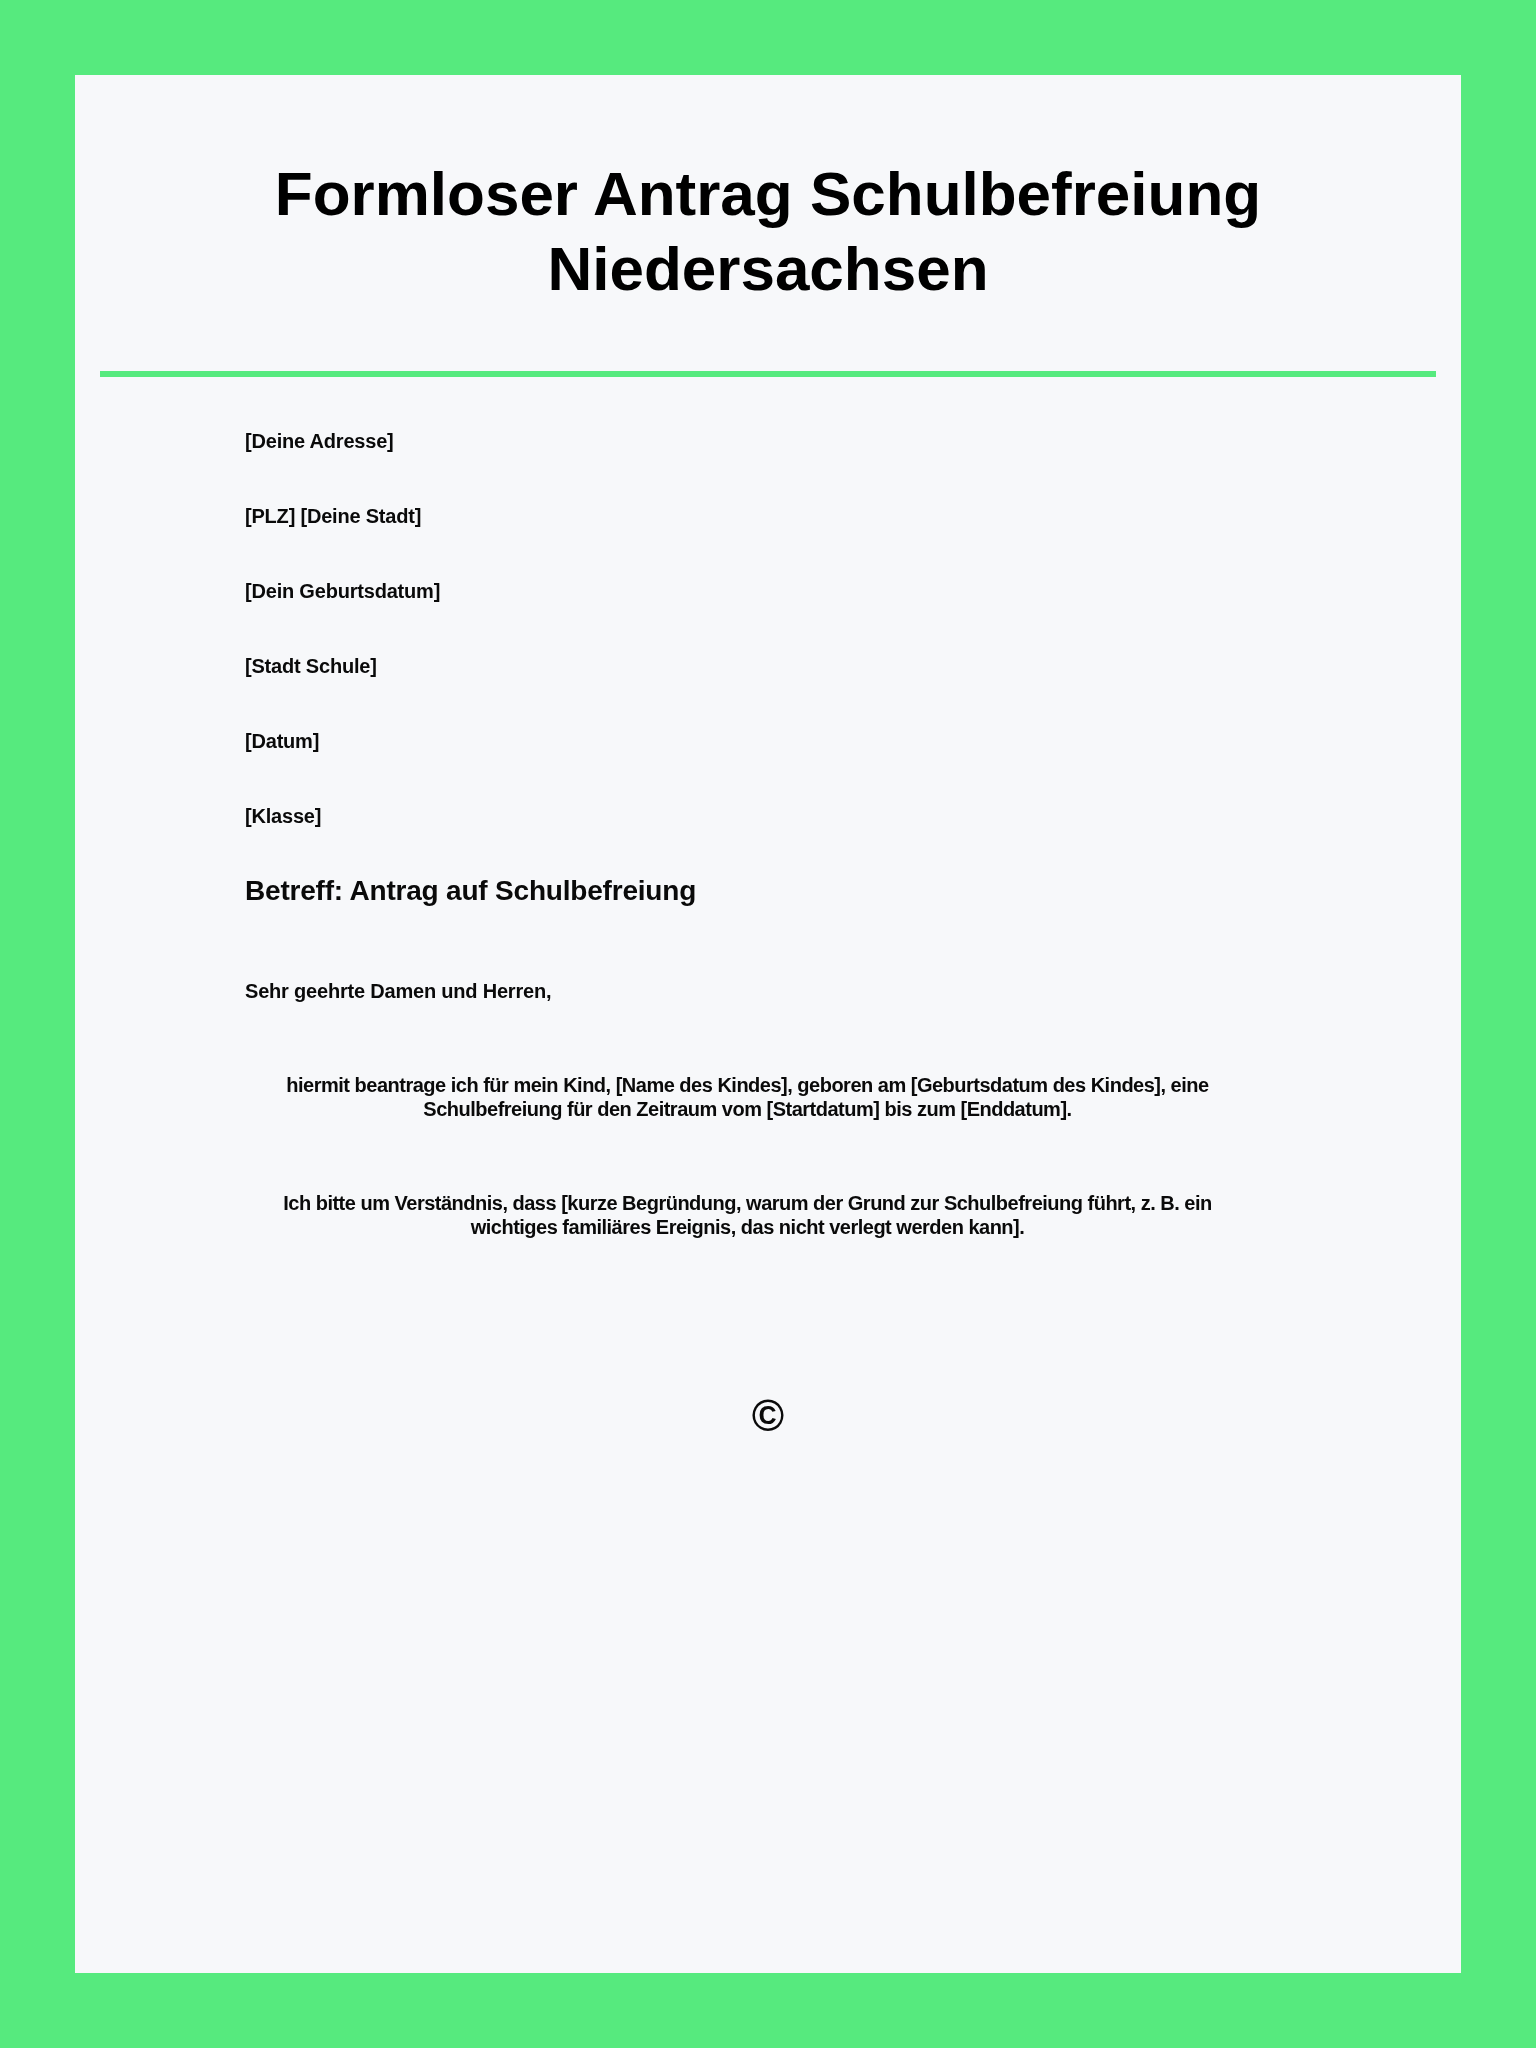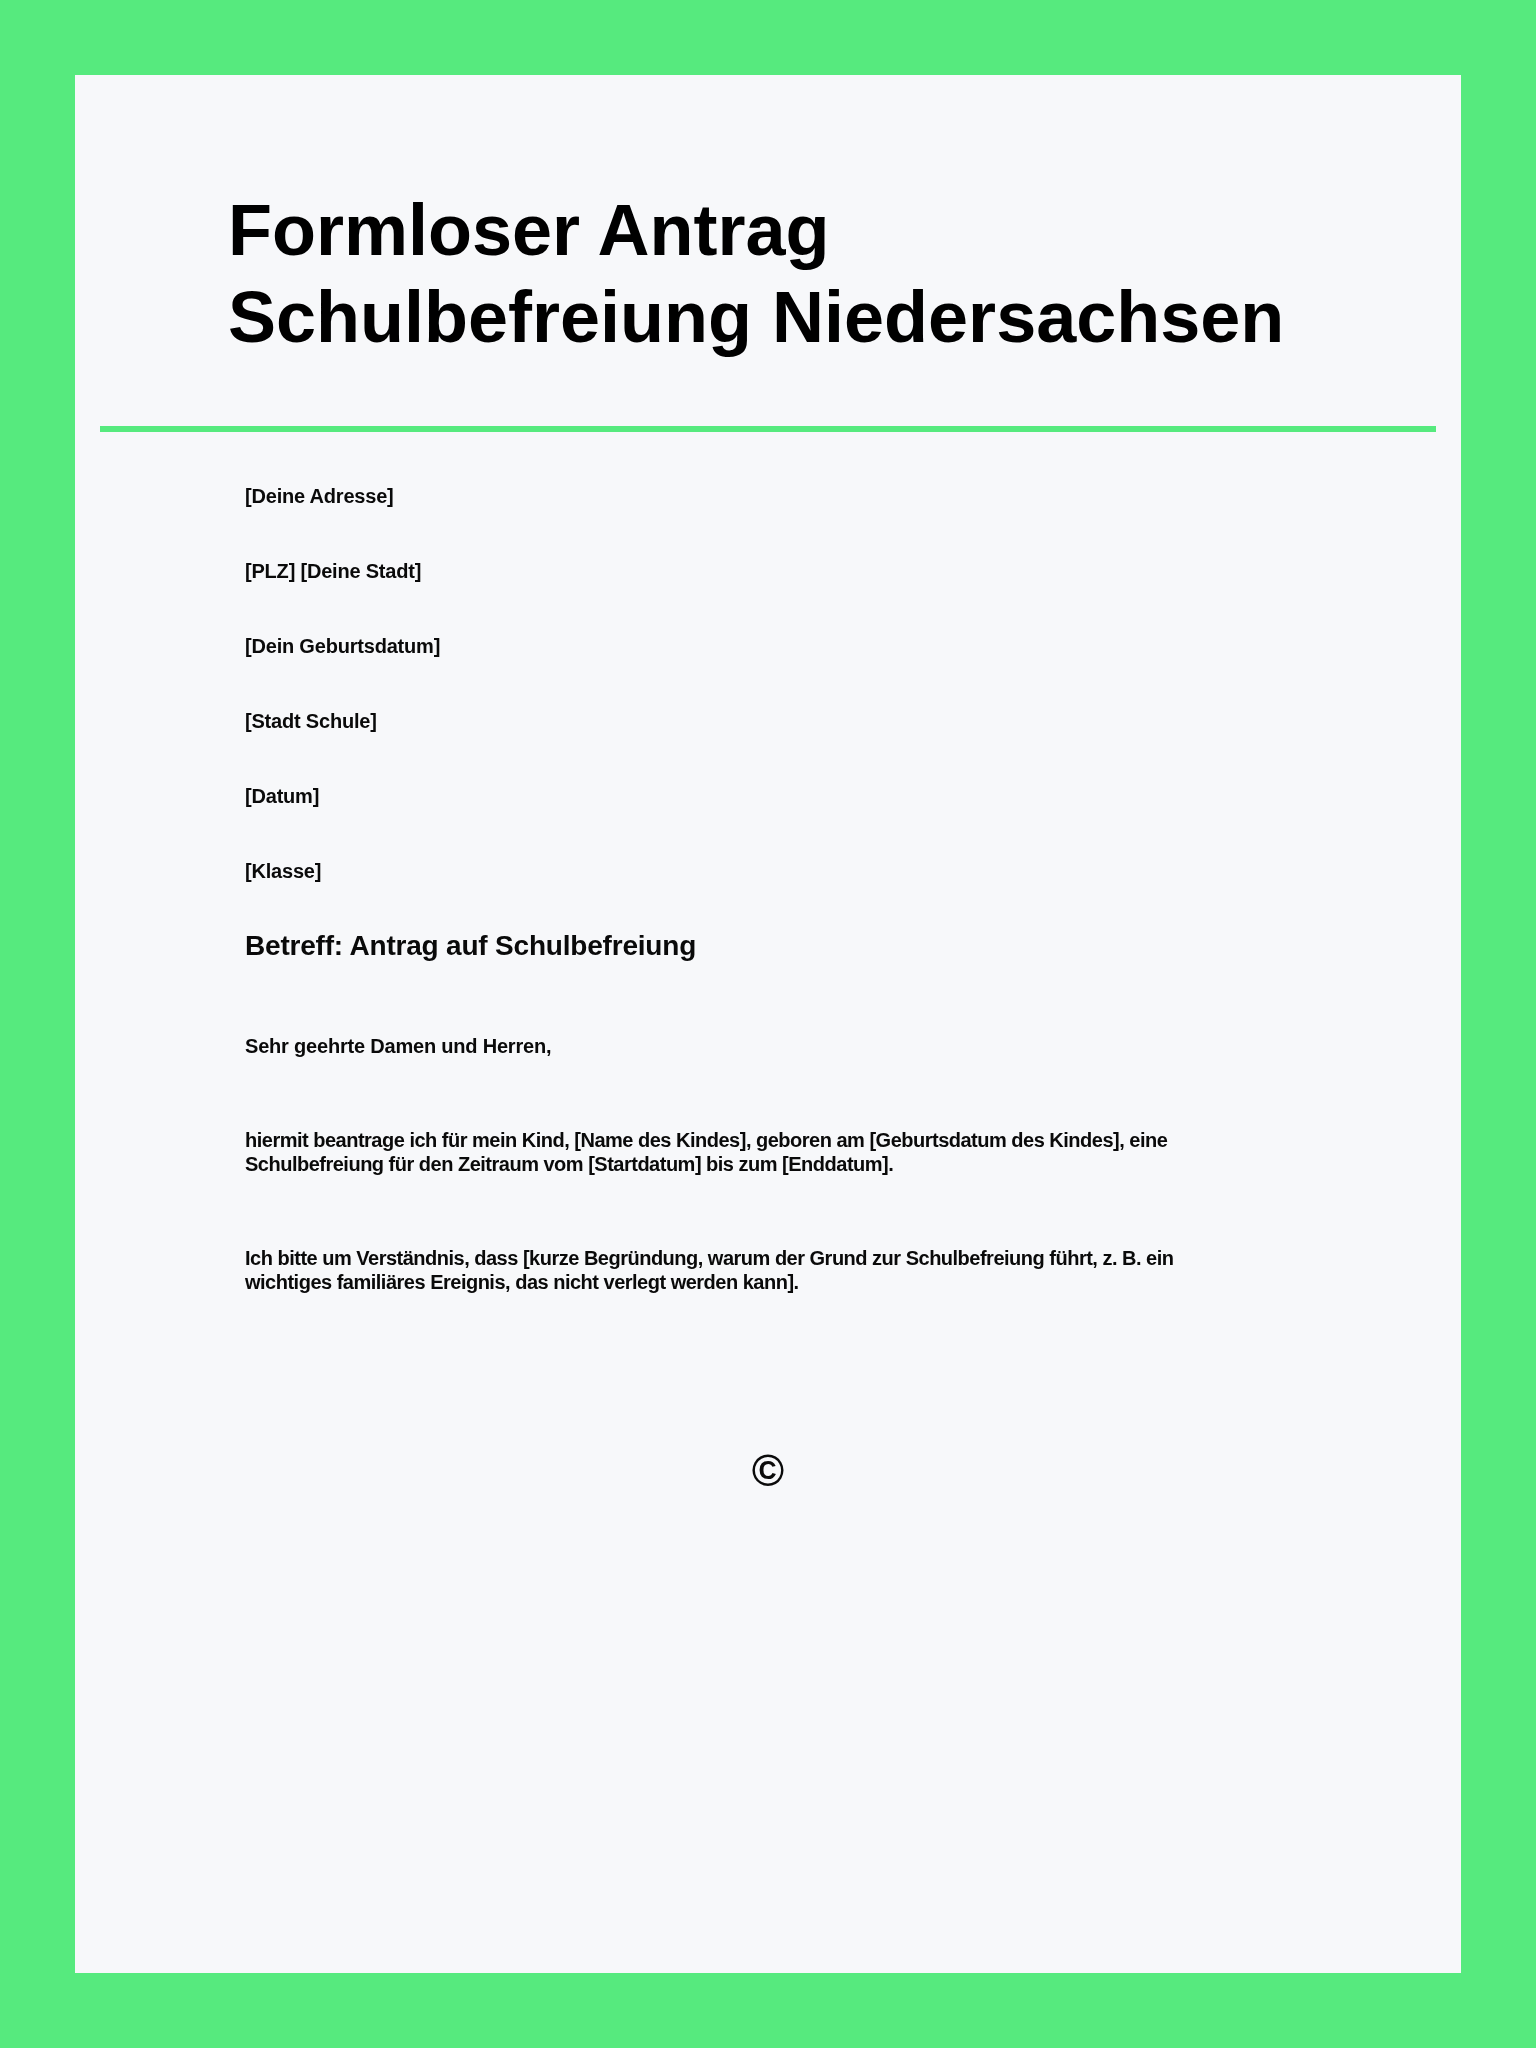--- a/index.html
+++ b/index.html
@@ -23,25 +23,25 @@
     position: absolute;
     left: 75px;
     top: 75px;
     width: 1386px;
     height: 1898px;
     background: #F7F8FA;
     overflow: hidden;
   }
   .doc-title {
     margin: 0 auto;
-    padding-top: 112px;
+    padding-top: 81px;
     max-width: 1080px;
-    text-align: left;
+    text-align: center;
     font-weight: 700;
-    font-size: 72px;
+    font-size: 62px;
     line-height: 1.21;
     color: #000000;
     letter-spacing: 0;
   }
   .divider {
     height: 6px;
     margin: 65px 25px 0 25px;
     background: #56EA7E;
   }
   .content {
@@ -66,20 +66,21 @@
     font-size: 20px;
     line-height: 20px;
     margin: 0 0 72px 0;
     letter-spacing: -0.2px;
   }
   .para {
     font-size: 20px;
     line-height: 24px;
     margin: 0 0 70px 0;
     letter-spacing: -0.5px;
+    text-align: center;
   }
   .footer {
     margin-top: 155px;
     text-align: center;
     font-size: 44px;
     line-height: 44px;
     font-weight: 700;
     color: #0A0A0A;
   }
 </style>

